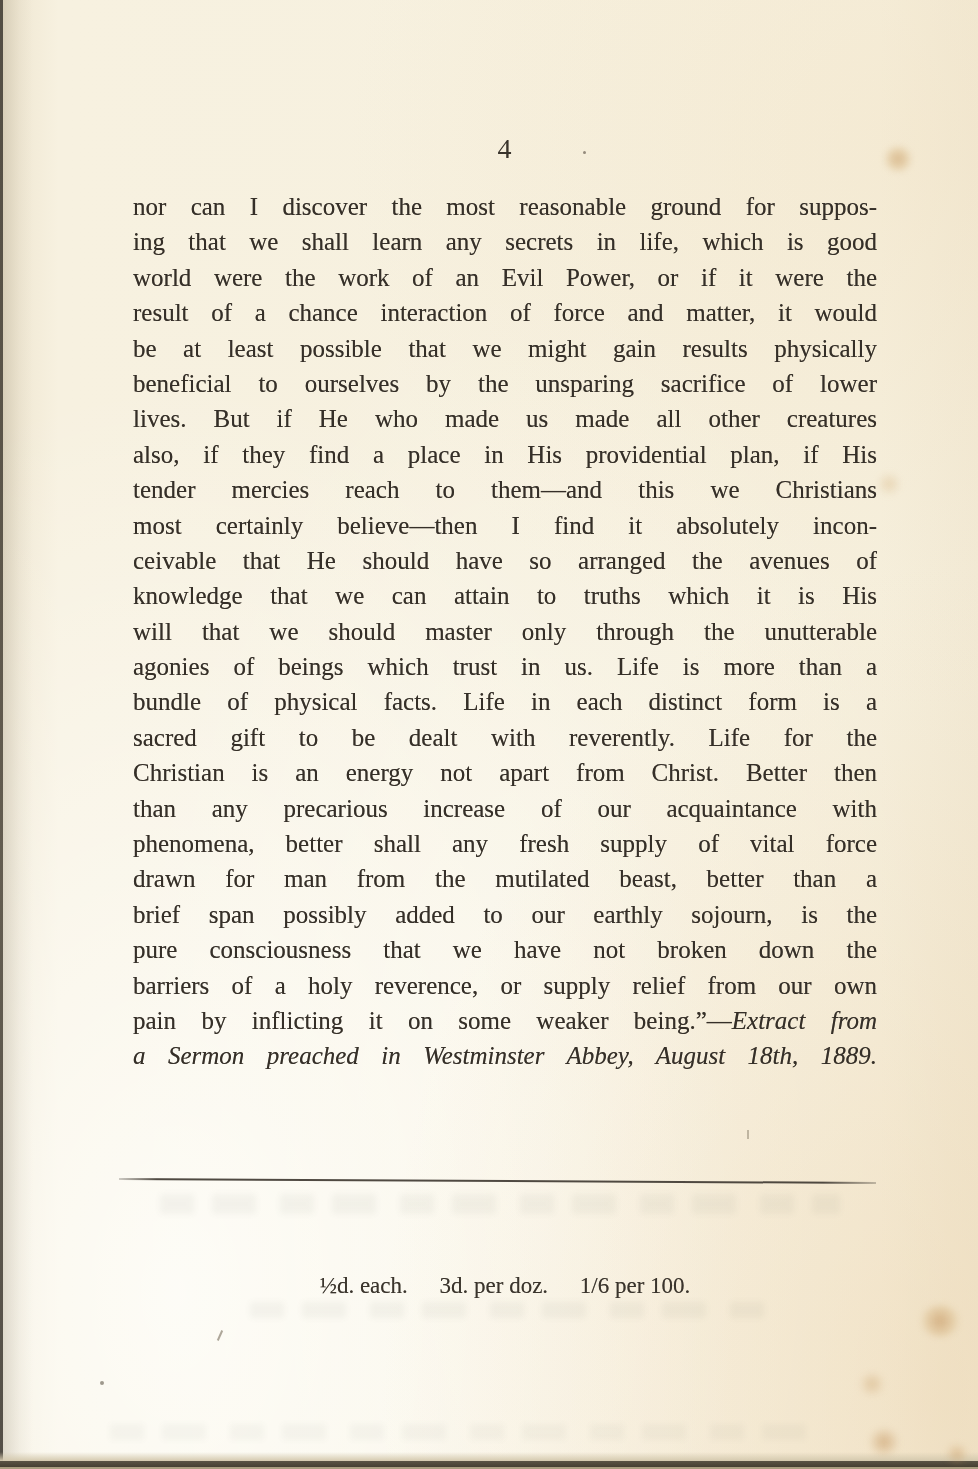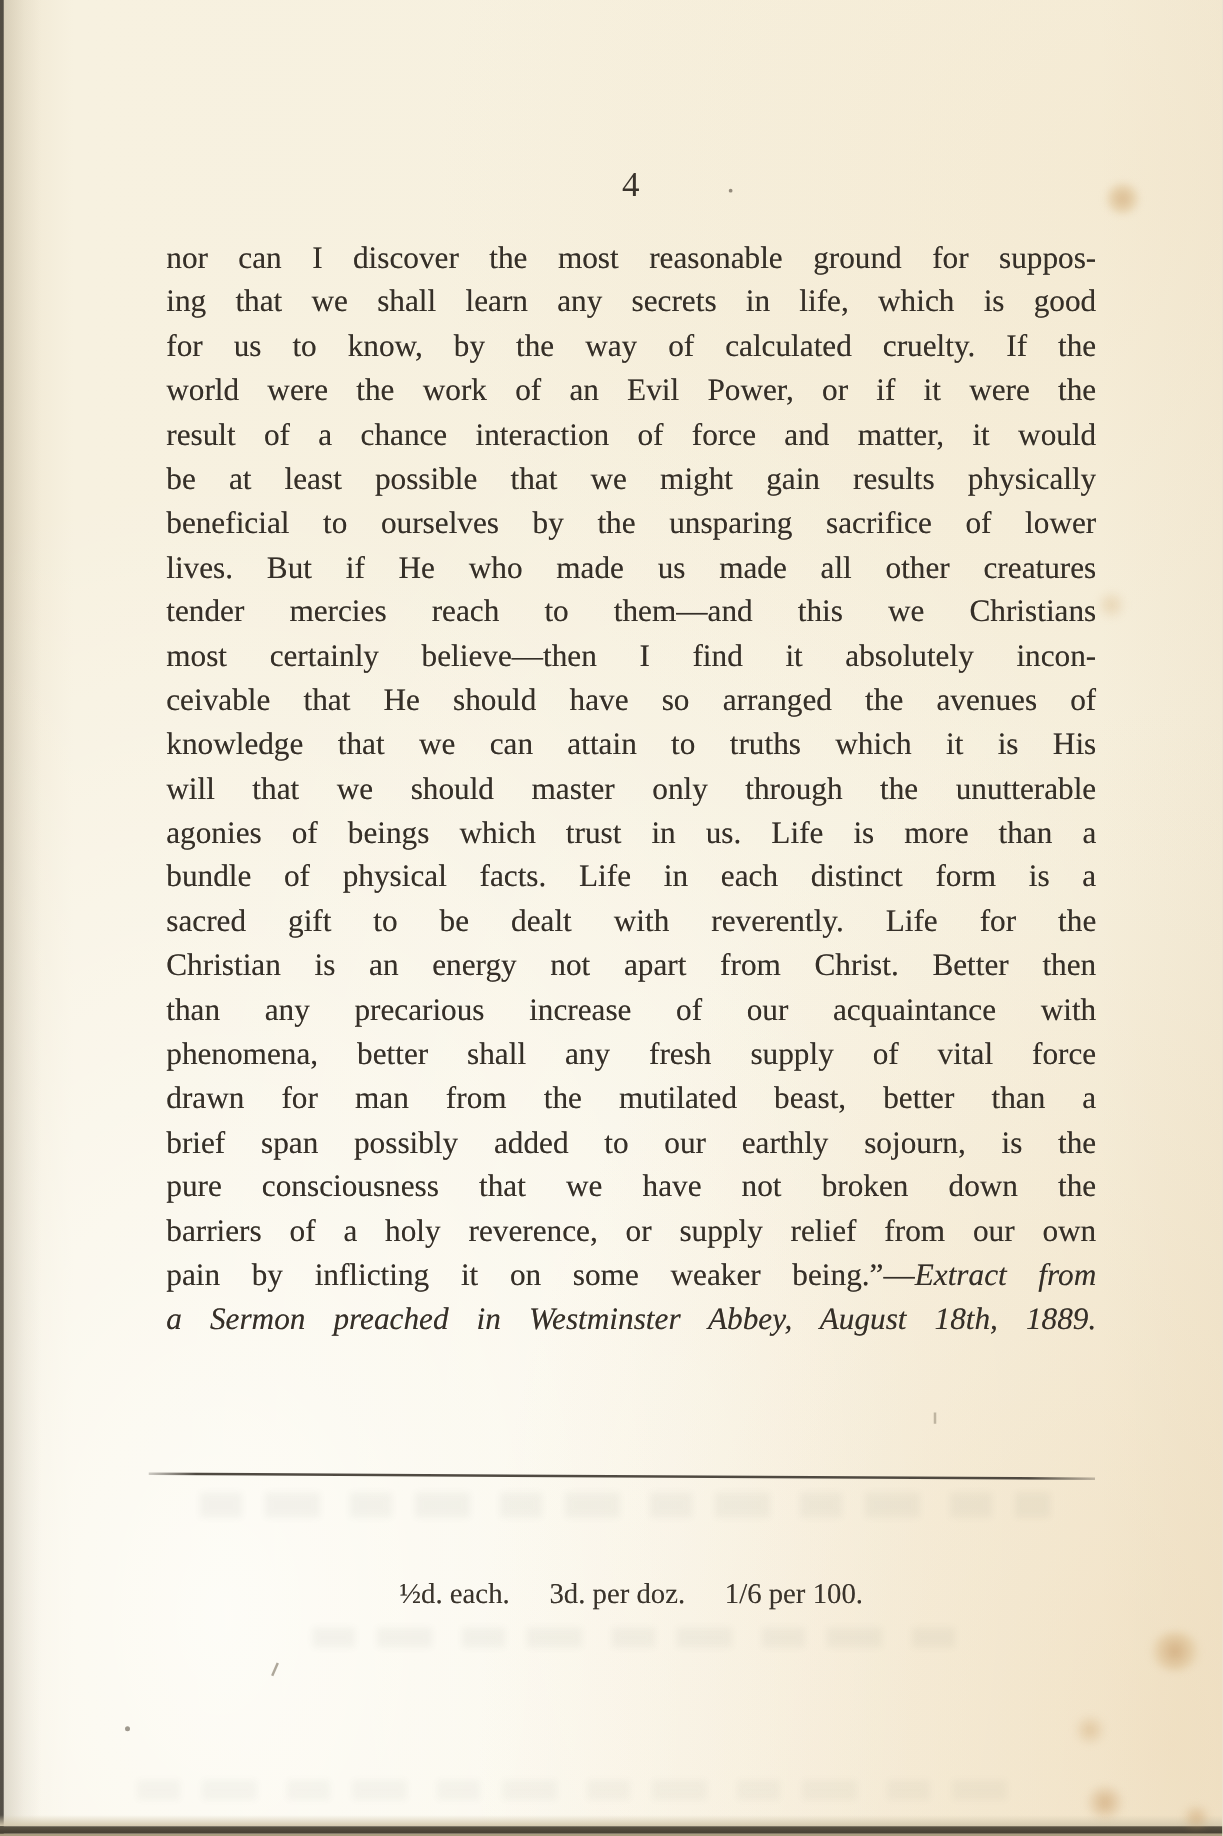--- a/index.html
+++ b/index.html
@@ -80,21 +80,21 @@
     position:absolute; left:119px; top:1178px; width:757px; height:2px;
     transform: rotate(0.30deg); transform-origin:left center;
     background: linear-gradient(90deg, rgba(70,64,56,0.25), rgba(70,64,56,0.95) 5%, rgba(70,64,56,0.95) 93%, rgba(70,64,56,0.30));
   }
 
   .footer-prices {
     position:absolute; left:133px; top:1262px; width:744px;
     text-align:center; font-size:23px; color:#3a342c;
     text-shadow: 0 0 0.4px rgba(58,52,44,0.5);
   }
-  .footer-prices .price { display:inline-block; margin:0 13px; }
+  .footer-prices .price { display:inline-block; margin:11px 13px; }
 </style>
 </head>
 <body>
 
 <div class="page">
 
   <div class="edge-left-shade"></div>
   <div class="edge-left-line"></div>
   <div class="edge-bottom-tan"></div>
   <div class="edge-bottom-line"></div>
@@ -114,26 +114,26 @@
 
   <div class="ghost ghost1"></div>
   <div class="ghost ghost2"></div>
   <div class="ghost ghost3"></div>
 
   <div class="page-number">4</div>
 
   <div class="body-text">
       <div class="line"><span class="rom">nor can I discover the most reasonable ground for suppos-</span></div>
       <div class="line"><span class="rom">ing that we shall learn any secrets in life, which is good</span></div>
-      <div class="line"><span class="rom">for us to know, by the way of calculated cruelty. If the</span></div>
       <div class="line"><span class="rom">world were the work of an Evil Power, or if it were the</span></div>
       <div class="line"><span class="rom">result of a chance interaction of force and matter, it would</span></div>
       <div class="line"><span class="rom">be at least possible that we might gain results physically</span></div>
       <div class="line"><span class="rom">beneficial to ourselves by the unsparing sacrifice of lower</span></div>
       <div class="line"><span class="rom">lives. But if He who made us made all other creatures</span></div>
+      <div class="line"><span class="rom">also, if they find a place in His providential plan, if His</span></div>
       <div class="line"><span class="rom">tender mercies reach to them—and this we Christians</span></div>
       <div class="line"><span class="rom">most certainly believe—then I find it absolutely incon-</span></div>
       <div class="line"><span class="rom">ceivable that He should have so arranged the avenues of</span></div>
       <div class="line"><span class="rom">knowledge that we can attain to truths which it is His</span></div>
       <div class="line"><span class="rom">will that we should master only through the unutterable</span></div>
       <div class="line"><span class="rom">agonies of beings which trust in us. Life is more than a</span></div>
       <div class="line"><span class="rom">bundle of physical facts. Life in each distinct form is a</span></div>
       <div class="line"><span class="rom">sacred gift to be dealt with reverently. Life for the</span></div>
       <div class="line"><span class="rom">Christian is an energy not apart from Christ. Better then</span></div>
       <div class="line"><span class="rom">than any precarious increase of our acquaintance with</span></div>

